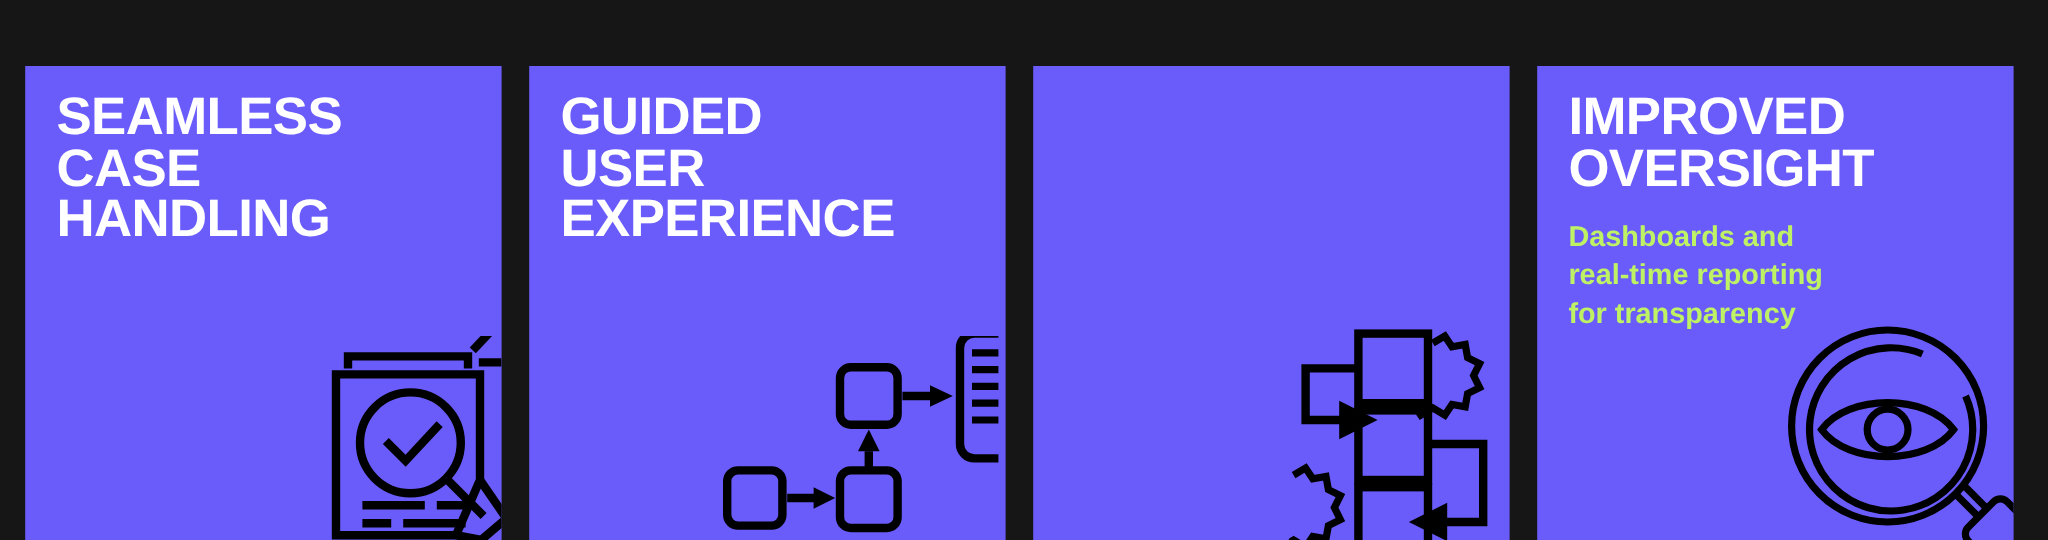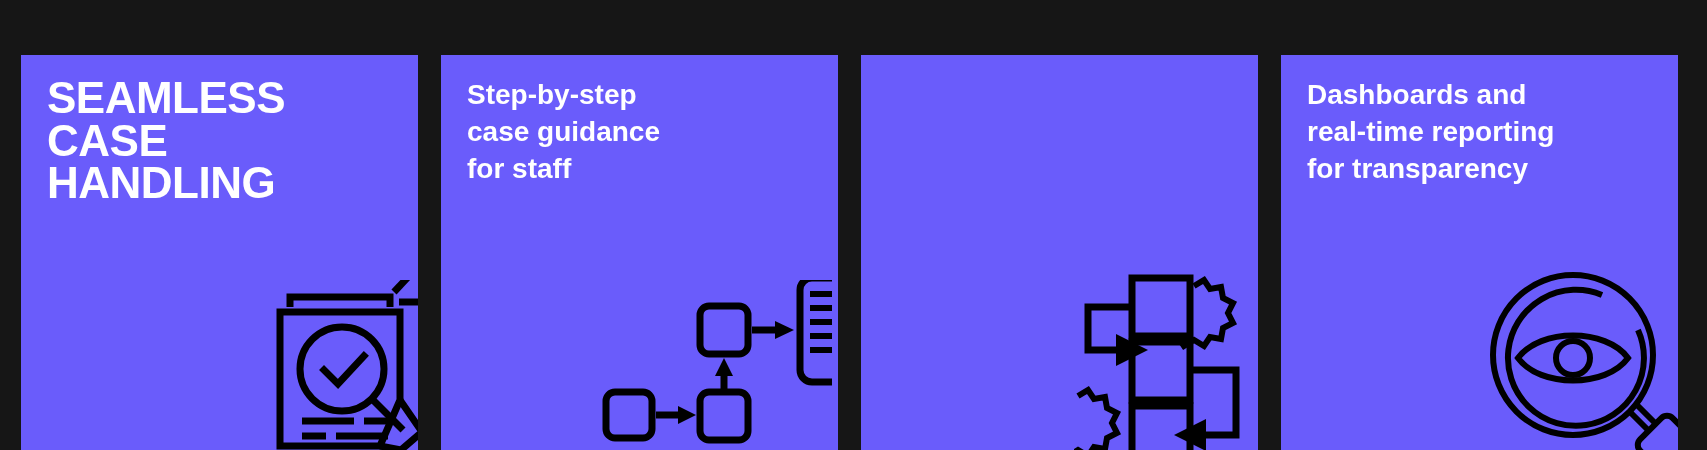--- a/index.html
+++ b/index.html
@@ -38,23 +38,23 @@
     color:#ffffff;
     font-weight:bold;
     font-size:44px;
     line-height:0.97;
     letter-spacing:-0.5px;
     text-transform:uppercase;
     white-space:pre-line;
     margin-bottom:20px;
   }
   .card-sub {
-    color:#ffffff;
+    color:#bef264;
     font-weight:bold;
-    font-size:28px;
+    font-size:24px;
     line-height:1.32;
     white-space:pre-line;
     max-width:330px;
   }
   .card-icon {
     position:absolute;
     z-index:1;
     pointer-events:none;
   }
   #icon1 { right:-4px;  bottom:-6px; }
@@ -94,23 +94,23 @@
         <line x1="30" y1="141" x2="82" y2="141"></line>
         <line x1="92" y1="141" x2="120" y2="141"></line>
         <line x1="30" y1="156" x2="54" y2="156"></line>
         <line x1="64" y1="156" x2="116" y2="156"></line>
       </svg>
     </div>
   </div>
 
   <div class="card">
     <div class="card-inner">
-      <div class="card-sub">Step-by-step
-case guidance
-for staff</div>
+      <div class="card-title">GUIDED
+USER
+EXPERIENCE</div>
     </div>
     <div class="card-icon" id="icon2">
       <svg width="230" height="175" viewBox="0 0 230 175" fill="none" stroke="#000" stroke-width="7">
 
         <rect x="4" y="112" width="46" height="46" rx="9"></rect>
 
         <line x1="54" y1="135" x2="77" y2="135" stroke-width="7"></line>
         <polygon points="76,126 94,135 76,144" fill="#000" stroke="none"></polygon>
 
         <rect x="98" y="112" width="48" height="48" rx="9"></rect>
@@ -153,20 +153,22 @@
         <rect x="58" y="136" width="58" height="58"></rect>
 
         <polyline points="116,100 162,100 162,165 130,165"></polyline>
         <polygon points="132,149 100,165 132,181" fill="#000" stroke="none"></polygon>
       </svg>
     </div>
   </div>
 
   <div class="card">
     <div class="card-inner">
+      <div class="card-title">IMPROVED
+OVERSIGHT</div>
       <div class="card-sub">Dashboards and
 real-time reporting
 for transparency</div>
     </div>
     <div class="card-icon" id="icon4">
       <svg width="200" height="205" viewBox="0 0 200 205" fill="none" stroke="#000" stroke-width="6">
 
         <circle cx="85" cy="85" r="80"></circle>
 
         <path d="M150 60 a68 68 0 1 1 -36 -35" stroke-width="6"></path>

